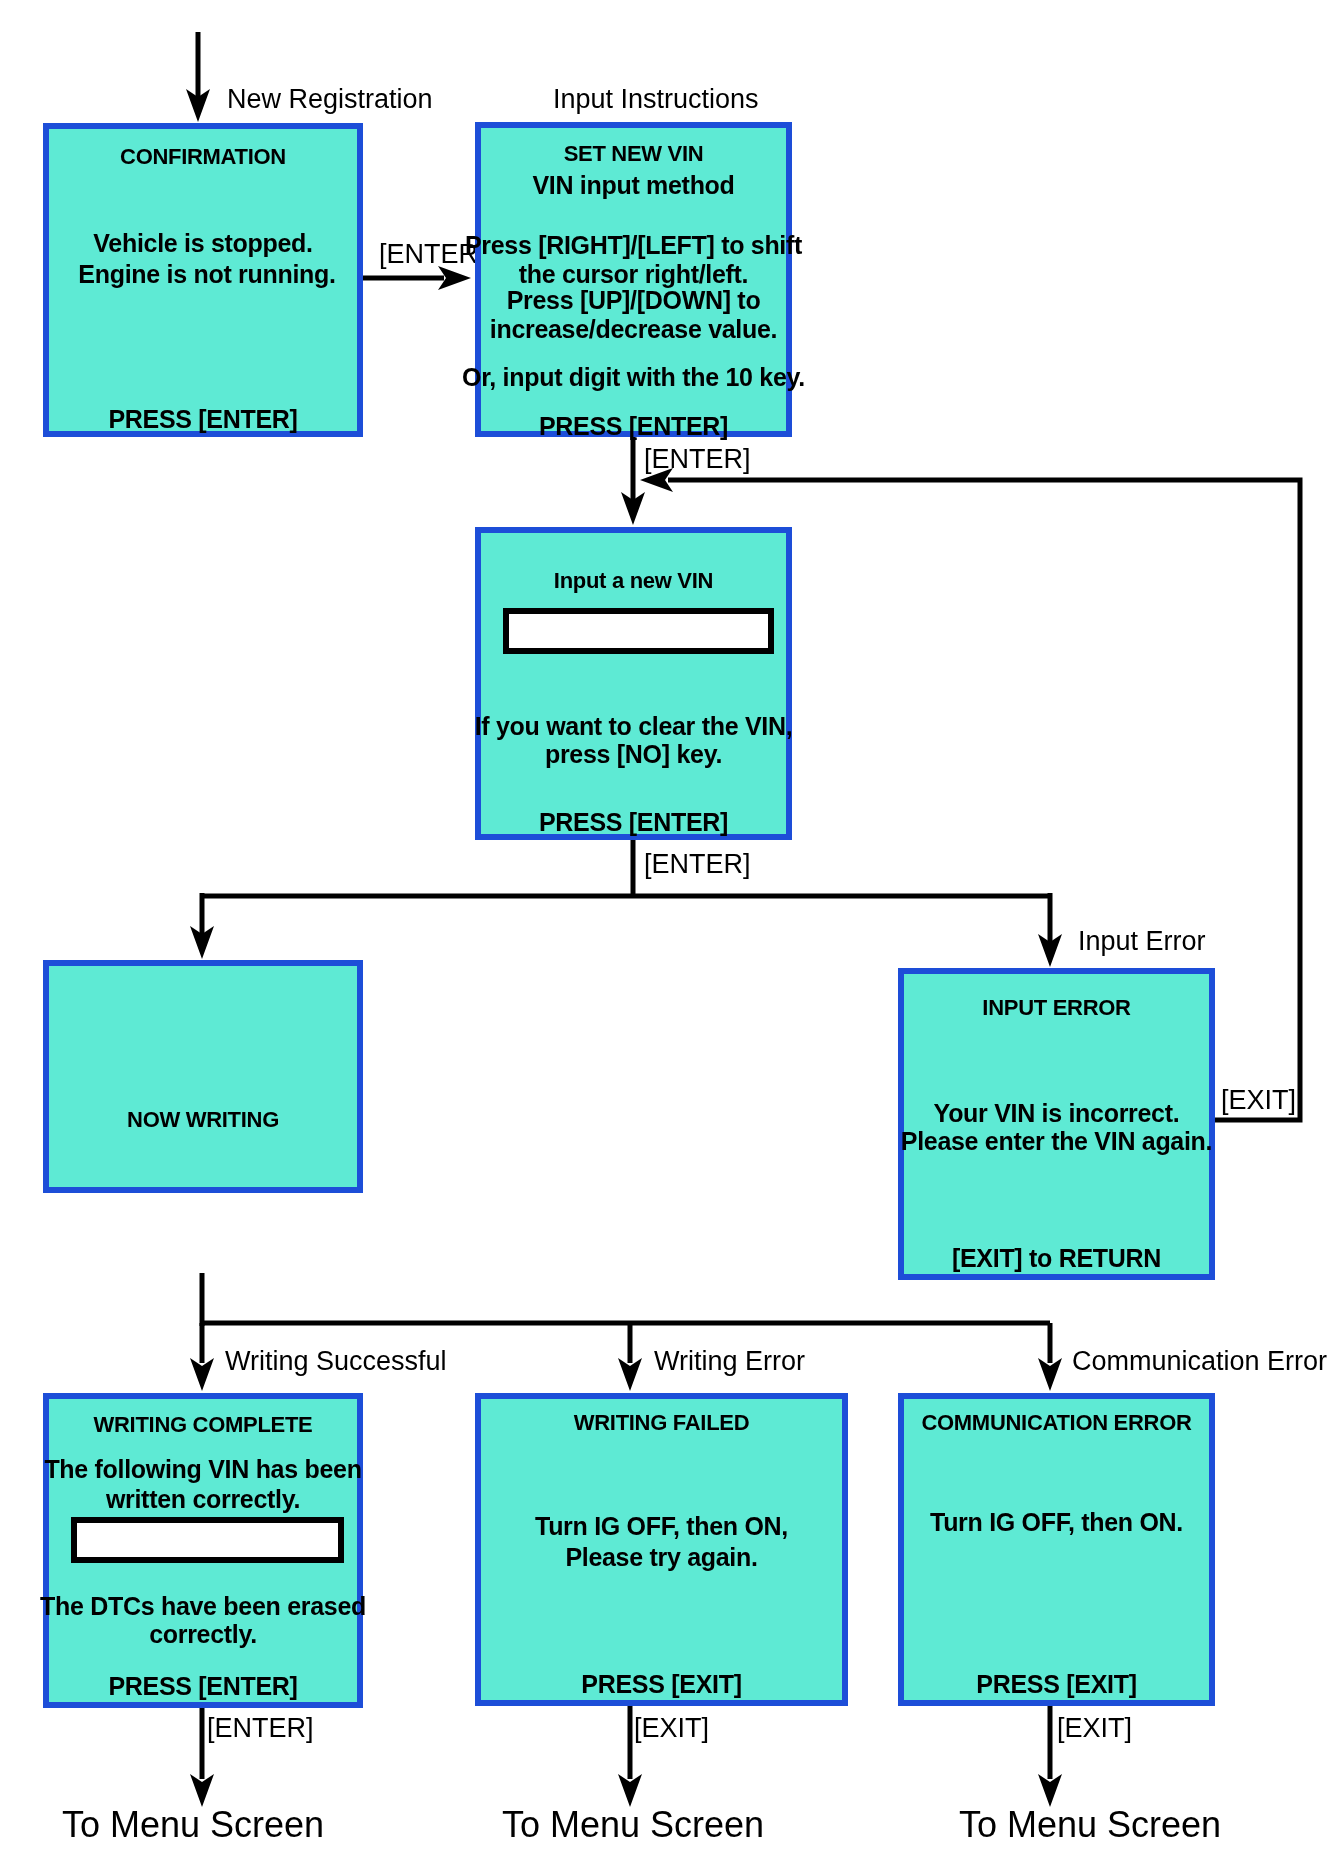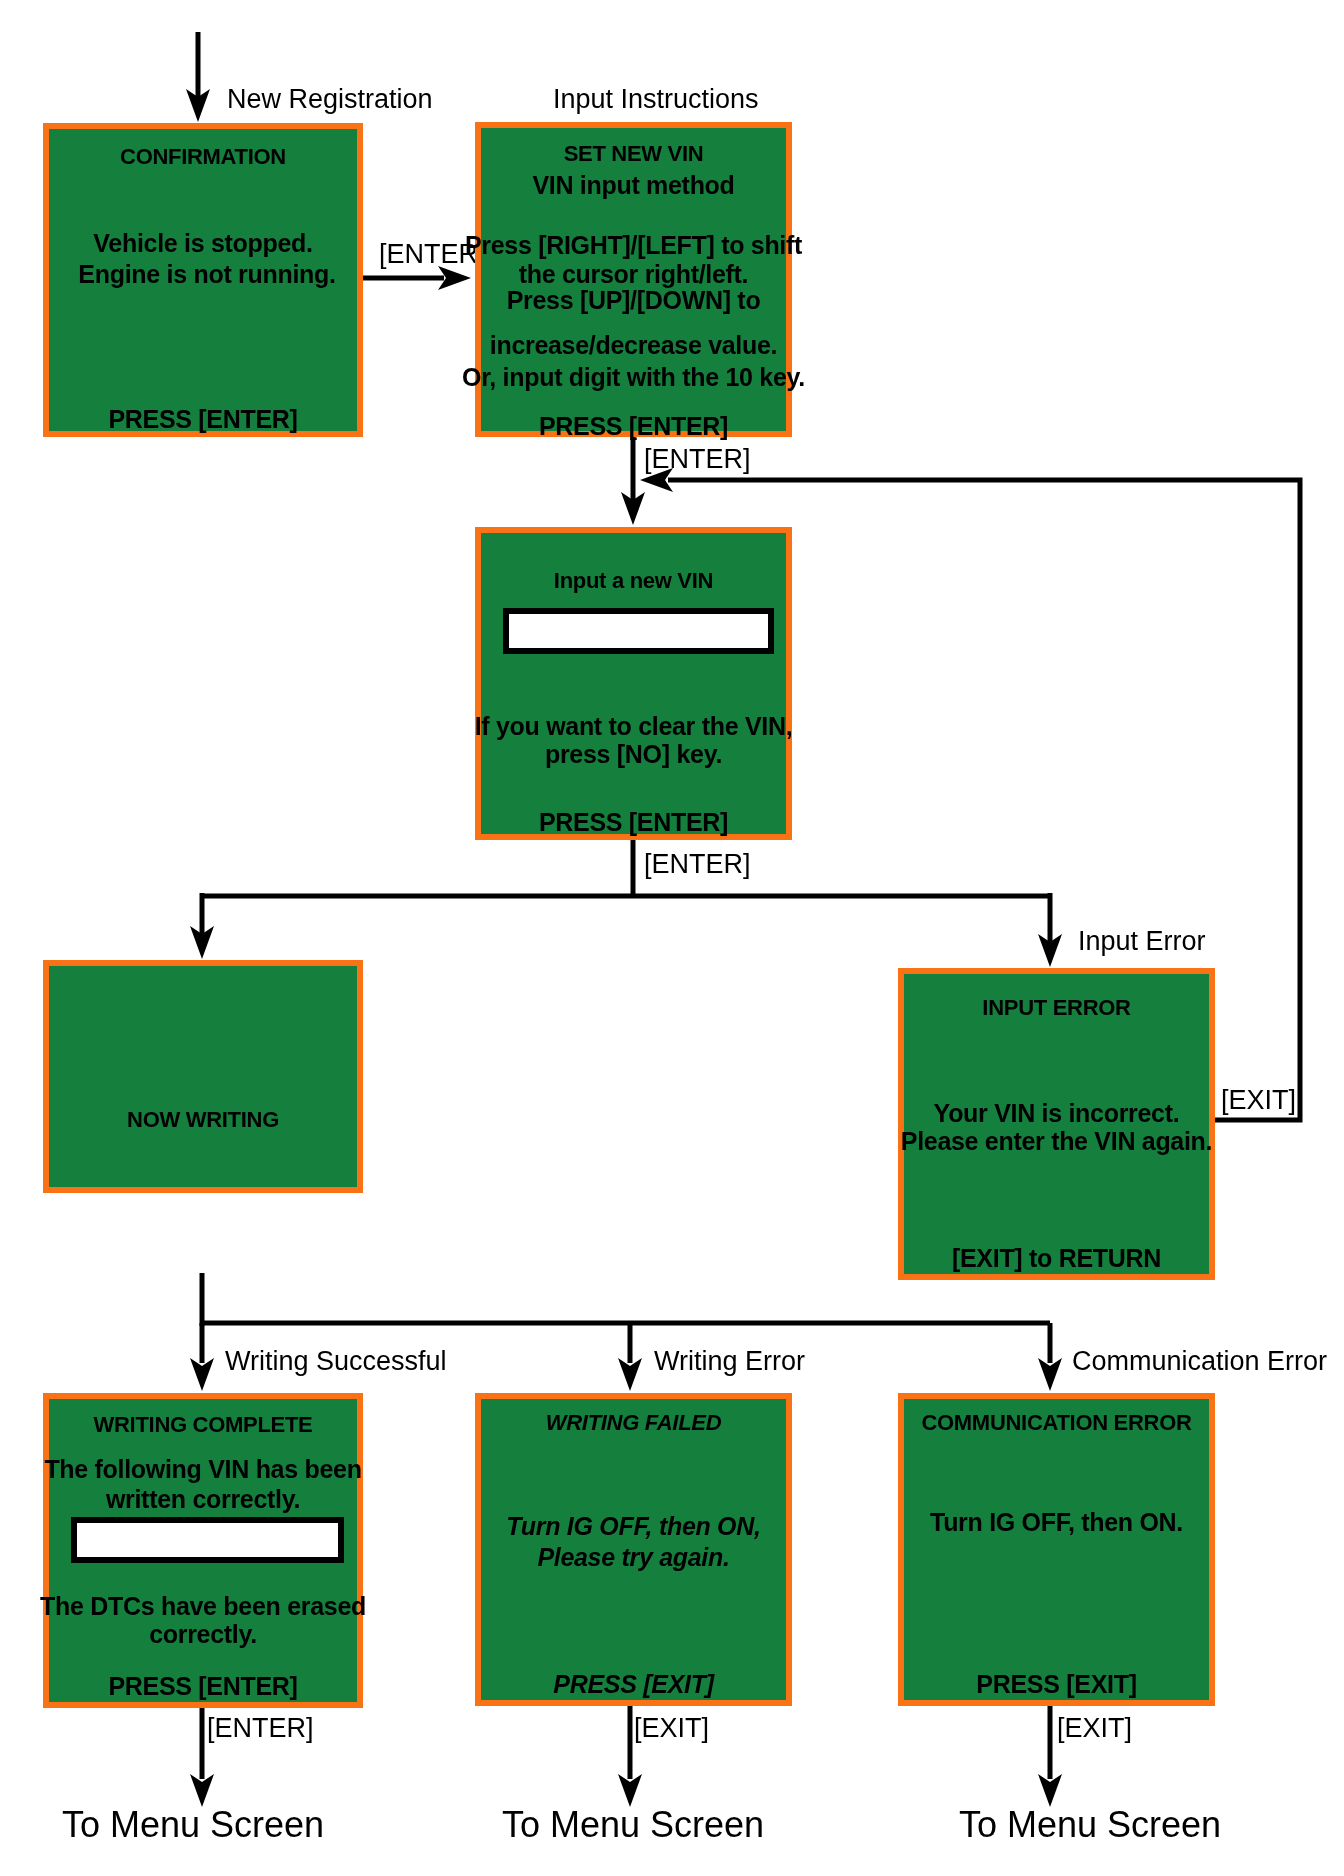--- a/index.html
+++ b/index.html
@@ -8,22 +8,22 @@
     width: 1344px;
     height: 1876px;
     background: #ffffff;
     font-family: "Liberation Sans", "DejaVu Sans", sans-serif;
     color: #000000;
     overflow: hidden;
   }
   #wires { position: absolute; left: 0; top: 0; width: 1344px; height: 1876px; }
   .box {
     position: absolute;
-    border: 6px solid #f97316;
-    background: #15803d;
+    border: 6px solid #1d4ed8;
+    background: #5eead4;
     box-sizing: border-box;
   }
   .bt {
     position: absolute;
     left: 50%;
     transform: translateX(-50%);
     white-space: nowrap;
     font-weight: bold;
     font-size: 25px;
     letter-spacing: -0.3px;
@@ -45,21 +45,21 @@
   }
   .lbl-big { font-size: 36px; }
   .lbl-center { text-align: center; }
   
   #box-confirmation        { left: 43px;  top: 123px;  width: 320px; height: 314px; }
   #box-set-new-vin         { left: 475px; top: 122px;  width: 317px; height: 315px; }
   #box-input-new-vin       { left: 475px; top: 527px;  width: 317px; height: 313px; }
   #box-now-writing         { left: 43px;  top: 960px;  width: 320px; height: 233px; }
   #box-input-error         { left: 898px; top: 968px;  width: 317px; height: 312px; }
   #box-writing-complete    { left: 43px;  top: 1393px; width: 320px; height: 315px; }
-  #box-writing-failed      { left: 475px; top: 1393px; width: 317px; height: 313px; font-style: italic; }
+  #box-writing-failed      { left: 475px; top: 1393px; width: 373px; height: 313px; }
   #box-communication-error { left: 898px; top: 1393px; width: 317px; height: 313px; }
 </style>
 </head>
 <body>
 
 <div id="canvas">
 
   <svg id="wires" viewBox="0 0 1344 1876" xmlns="http://www.w3.org/2000/svg">
     <g stroke="#000000" stroke-width="5" fill="none">
 
@@ -122,21 +122,21 @@
     <div class="bt" style="top:132px;padding-left:8px;">Engine is not running.</div>
     <div class="bt" style="top:277px;">PRESS [ENTER]</div>
   </div>
 
   <div class="box" id="box-set-new-vin">
     <div class="bt bt-title" style="top:14px;">SET NEW VIN</div>
     <div class="bt" style="top:44px;">VIN input method</div>
     <div class="bt" style="top:104px;">Press [RIGHT]/[LEFT] to shift</div>
     <div class="bt" style="top:133px;">the cursor right/left.</div>
     <div class="bt" style="top:159px;">Press [UP]/[DOWN] to</div>
-    <div class="bt" style="top:188px;margin-top:16px;">increase/decrease value.</div>
+    <div class="bt" style="top:188px;">increase/decrease value.</div>
     <div class="bt" style="top:236px;">Or, input digit with the 10 key.</div>
     <div class="bt" style="top:285px;">PRESS [ENTER]</div>
   </div>
 
   <div class="box" id="box-input-new-vin">
     <div class="bt bt-title" style="top:36px;">Input a new VIN</div>
     <div class="fieldrect" style="left:22px; top:75px; width:271px; height:46px;"></div>
     <div class="bt" style="top:180px;">If you want to clear the VIN,</div>
     <div class="bt" style="top:208px;">press [NO] key.</div>
     <div class="bt" style="top:276px;">PRESS [ENTER]</div>

